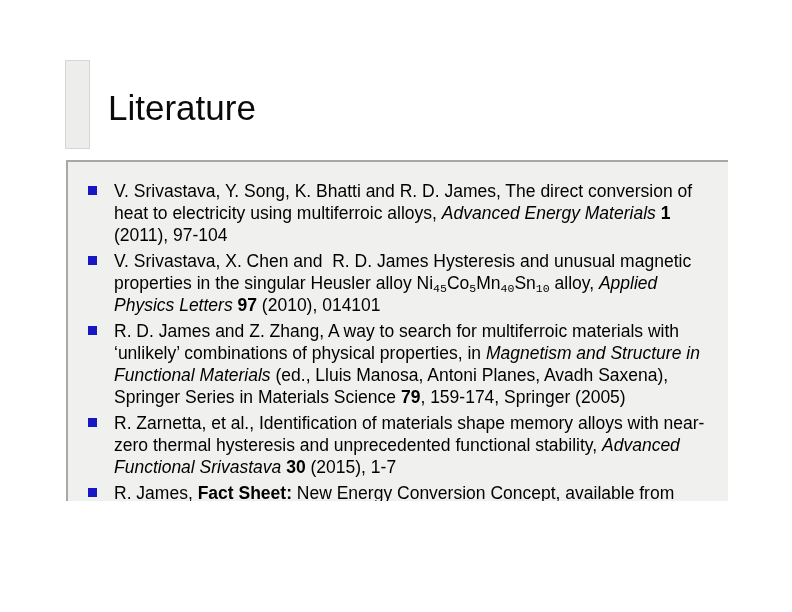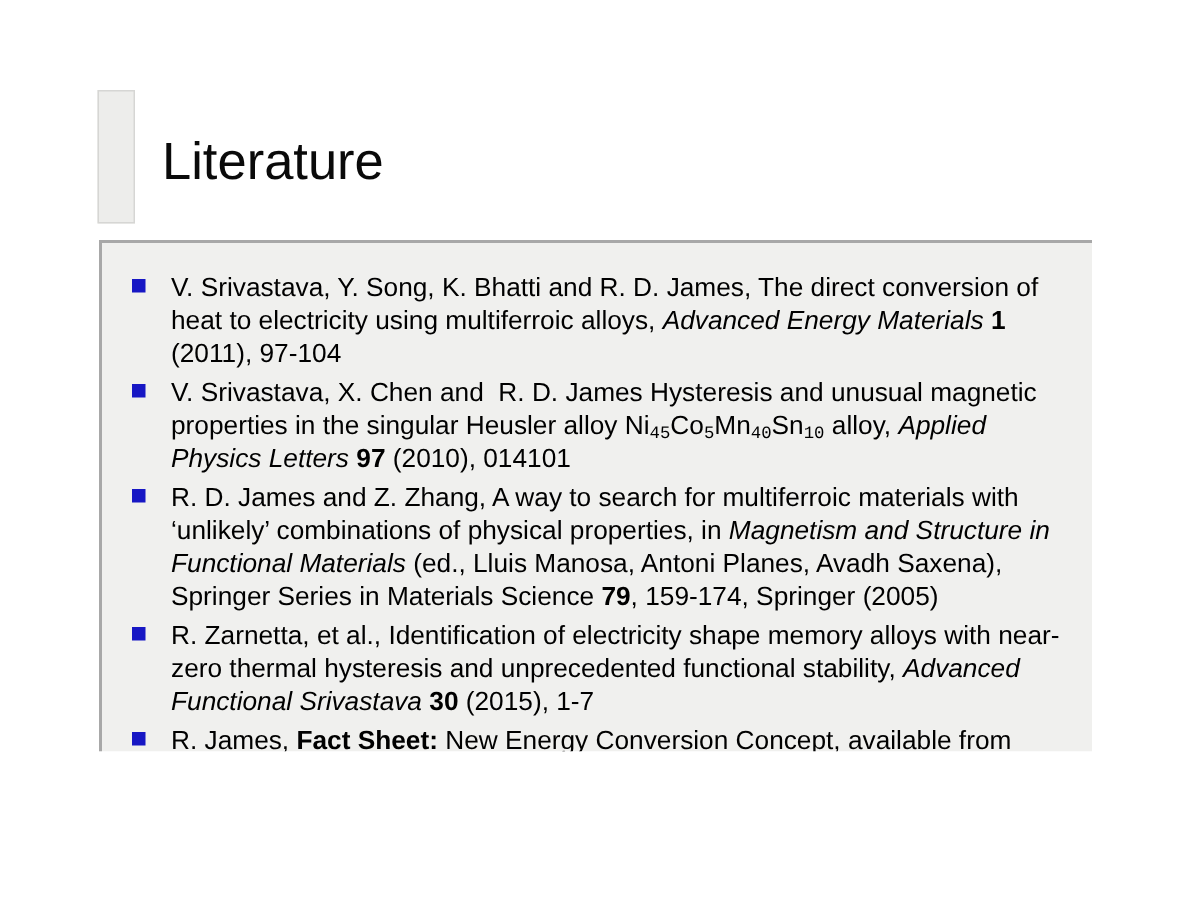--- a/index.html
+++ b/index.html
@@ -114,21 +114,21 @@
       <li class="reference-item">
         <span class="bullet-square"></span>
         <span class="ref-text"><span>V. Srivastava, X. Chen and  R. D. James Hysteresis and unusual magnetic properties in the singular Heusler alloy Ni</span><span class="seg-sub">45</span><span>Co</span><span class="seg-sub">5</span><span>Mn</span><span class="seg-sub">40</span><span>Sn</span><span class="seg-sub">10</span><span> alloy, </span><span class="seg-i">Applied Physics Letters</span><span> </span><span class="seg-b">97</span><span> (2010), 014101</span></span>
       </li>
       <li class="reference-item">
         <span class="bullet-square"></span>
         <span class="ref-text"><span>R. D. James and Z. Zhang, A way to search for multiferroic materials with ‘unlikely’ combinations of physical properties, in </span><span class="seg-i">Magnetism and Structure in Functional Materials</span><span> (ed., Lluis Manosa, Antoni Planes, Avadh Saxena), Springer Series in Materials Science </span><span class="seg-b">79</span><span>, 159-174, Springer (2005)</span></span>
       </li>
       <li class="reference-item">
         <span class="bullet-square"></span>
-        <span class="ref-text"><span>R. Zarnetta, et al., Identification of electricity shape memory alloys with near-zero thermal hysteresis and unprecedented functional stability, </span><span class="seg-i">Advanced Functional Srivastava</span><span> </span><span class="seg-b">30</span><span> (2015), 1-7</span></span>
+        <span class="ref-text"><span>R. Zarnetta, et al., Identification of materials shape memory alloys with near-zero thermal hysteresis and unprecedented functional stability, </span><span class="seg-i">Advanced Functional Srivastava</span><span> </span><span class="seg-b">30</span><span> (2015), 1-7</span></span>
       </li>
       <li class="reference-item">
         <span class="bullet-square"></span>
         <span class="ref-text"><span>R. James, </span><span class="seg-b">Fact Sheet:</span><span> New Energy Conversion Concept, available from james@umn.edu</span></span>
       </li>
     </ul>
   </div>
 
   <div class="footer-date">March 27, 2012</div>
   <div class="footer-event">STIC Workshop - MITRE</div>

